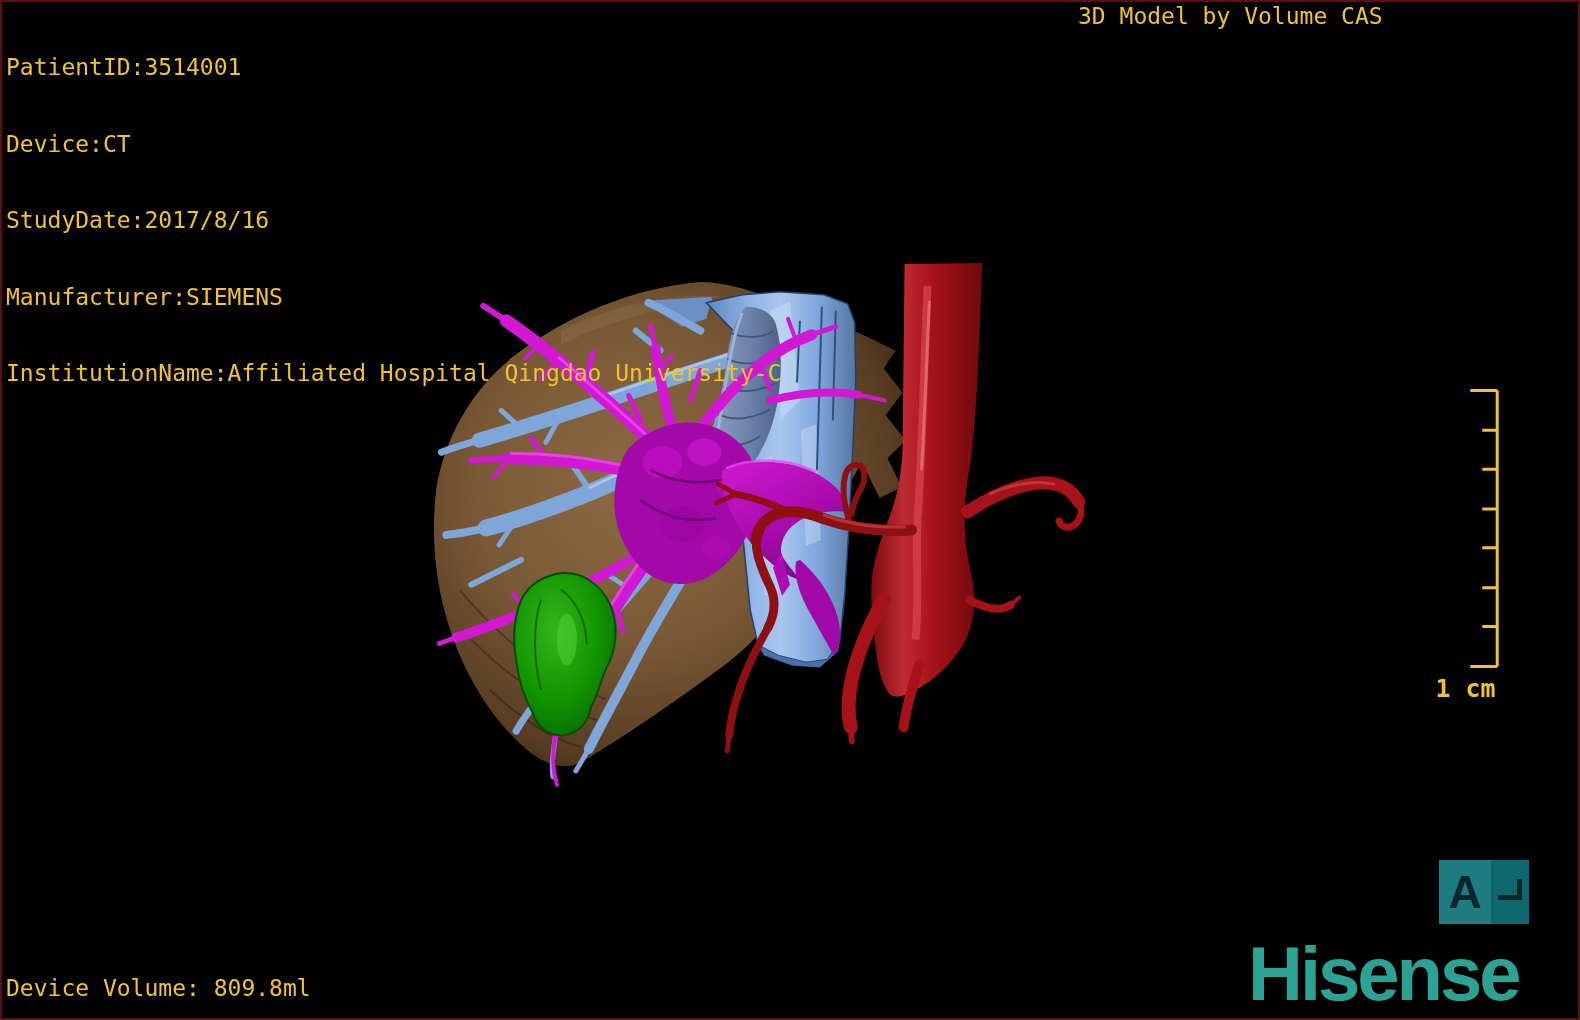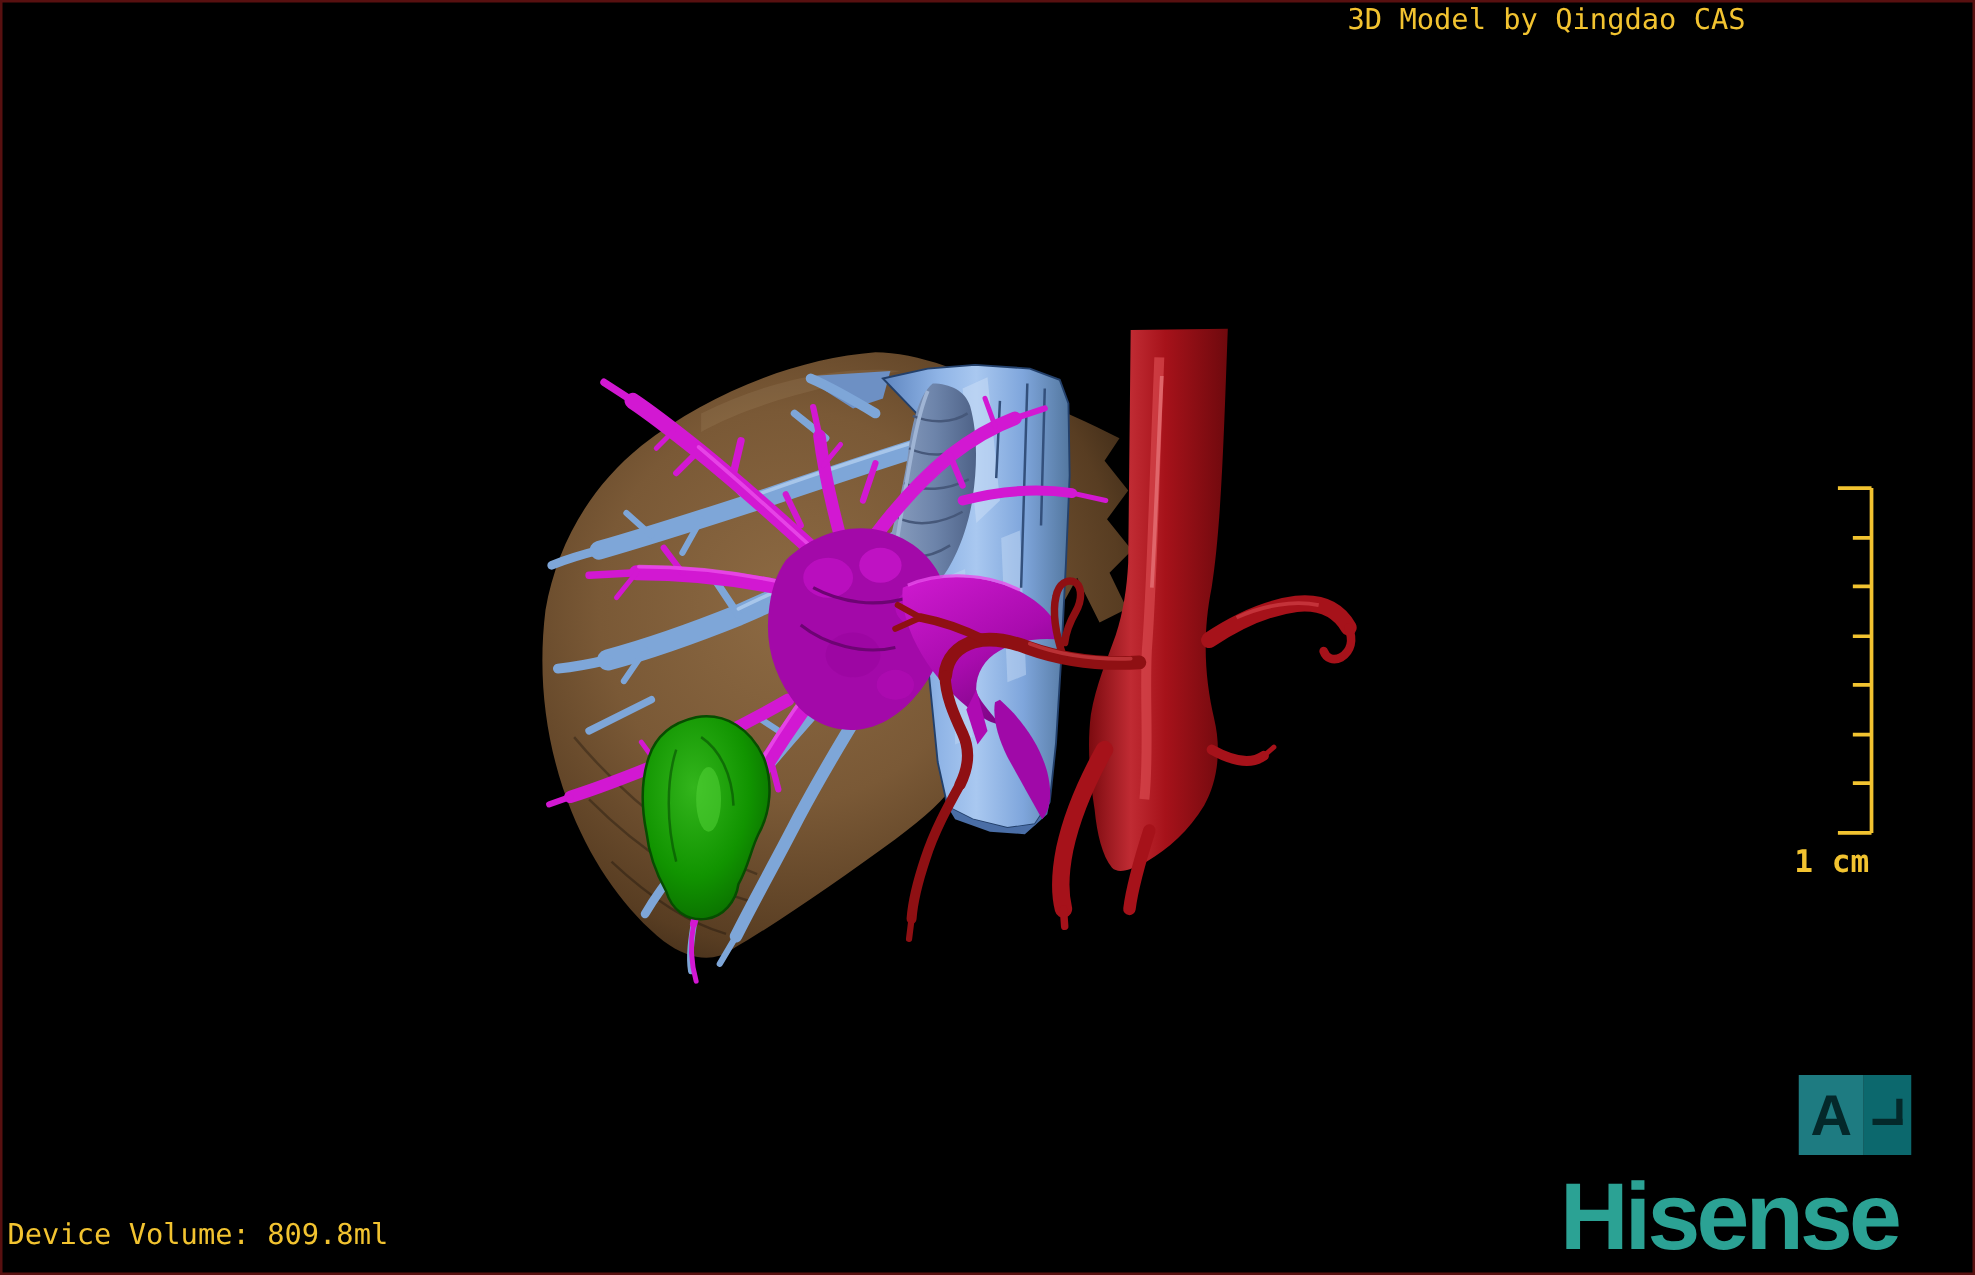--- a/index.html
+++ b/index.html
@@ -216,22 +216,29 @@
     </g>
 
     <g>
       <path class="scalebar-stroke" fill="none" d="M 1500,390 L 1500,667
         M 1473,390 L 1500,390 M 1485,430 L 1500,430 M 1485,469 L 1500,469 M 1485,509 L 1500,509
         M 1485,548 L 1500,548 M 1485,588 L 1500,588 M 1485,627 L 1500,627 M 1473,667 L 1500,667"></path>
       <text class="scalebar-label" x="1438" y="698">1 cm</text>
     </g>
   </svg>
 
-
-  <div id="watermark" class="overlay-text">3D Model by Qingdao CAS</div>
+  <div id="patient-info" class="overlay-text">
+    <div>PatientID:3514001</div>
+    <div>Device:CT</div>
+    <div>StudyDate:2017/8/16</div>
+    <div>Manufacturer:SIEMENS</div>
+    <div>InstitutionName:Affiliated Hospital Qingdao University-C</div>
+  </div>
+
+  <div id="watermark" class="overlay-text">3D Model by Volume CAS</div>
 
   <div id="liver-volume" class="overlay-text">Device Volume: 809.8ml</div>
 
   <div id="orientation-marker">
     <div class="face-a">A</div>
     <div class="face-side">
       <div class="corner"></div>
     </div>
   </div>
 

